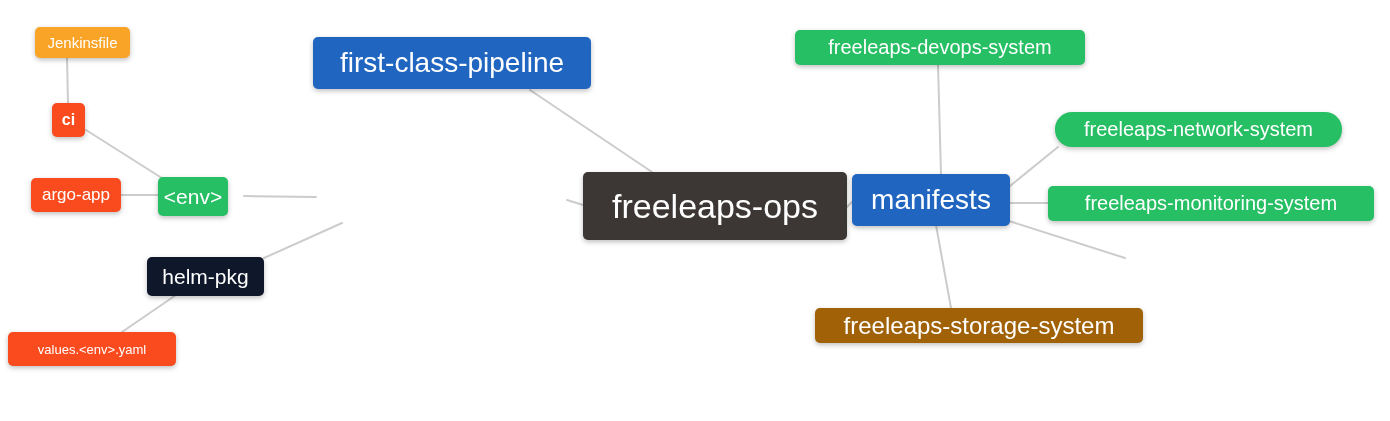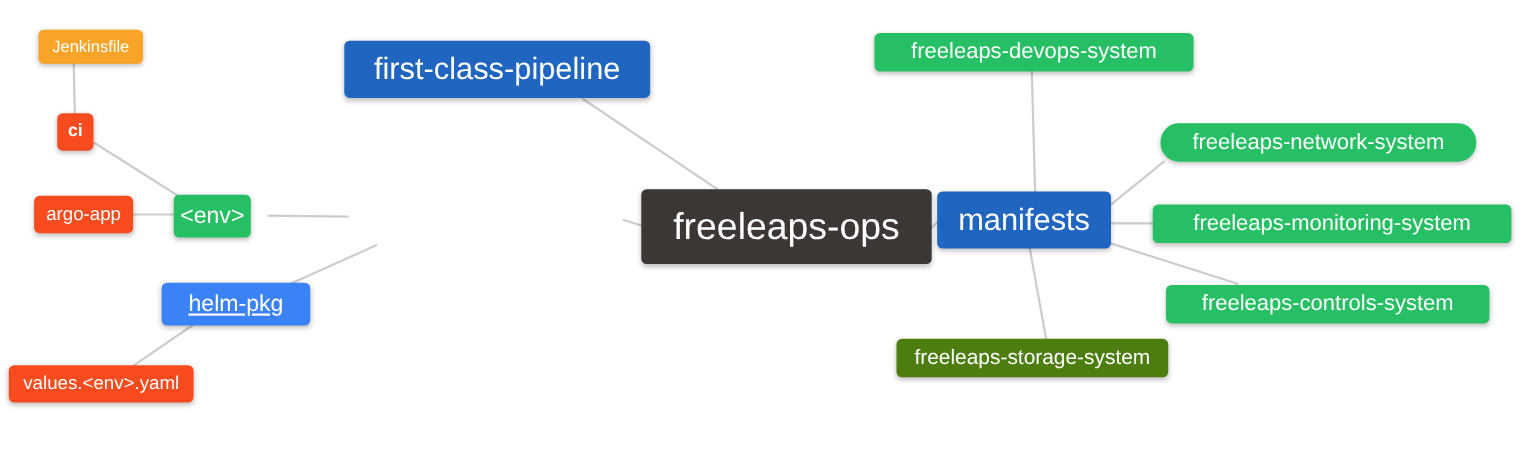--- a/index.html
+++ b/index.html
@@ -58,34 +58,33 @@
   </svg>
 
   <div class="node" style="left: 20px; top: 27px; width: 95px; height: 31px; font-size: 15px; background: rgb(249, 164, 38); margin-left: 15px;">Jenkinsfile</div>
 
   <div class="node" style="left: 52px; top: 103px; width: 33px; height: 34px; font-size: 16px; font-weight: bold; background: rgb(249, 75, 30);">ci</div>
 
   <div class="node" style="left: 31px; top: 178px; width: 90px; height: 34px; font-size: 17px; background: rgb(249, 75, 30);">argo-app</div>
 
   <div class="node" style="left: 158px; top: 177px; width: 70px; height: 39px; font-size: 21px; background: rgb(38, 191, 100);">&lt;env&gt;</div>
 
-  <div class="node" style="left: 147px; top: 257px; width: 135px; height: 39px; font-size: 21px; background: #3b82f6; text-decoration: underline;">helm-pkg</div>
+  <div class="node" style="left: 147px; top: 257px; width: 117px; height: 39px; font-size: 21px; background: #0f172a;">helm-pkg</div>
 
-  <div class="node" style="left: 8px; top: 332px; width: 168px; height: 34px; font-size: 17px; background: rgb(249, 75, 30);">values.&lt;env&gt;.yaml</div>
+  <div class="node" style="left: 8px; top: 332px; width: 168px; height: 34px; font-size: 13px; background: rgb(249, 75, 30);">values.&lt;env&gt;.yaml</div>
 
   <div class="node" style="left: 313px; top: 37px; width: 278px; height: 52px; font-size: 28px; background: rgb(32, 101, 192); text-align: center;">first-class-pipeline</div>
 
 
   <div class="node" style="left: 583px; top: 172px; width: 264px; height: 68px; font-size: 34px; background: rgb(60, 55, 53);">freeleaps-ops</div>
 
   <div class="node" style="left: 852px; top: 174px; width: 158px; height: 52px; font-size: 28px; background: rgb(32, 101, 192);">manifests</div>
 
   <div class="node" style="left: 795px; top: 30px; width: 290px; height: 35px; font-size: 20px; background: rgb(38, 191, 100);">freeleaps-devops-system</div>
 
   <div class="node" style="left: 1055px; top: 112px; width: 287px; height: 35px; font-size: 20px; background: rgb(38, 191, 100); border-radius: 17px;">freeleaps-network-system</div>
 
   <div class="node" style="left: 1048px; top: 186px; width: 326px; height: 35px; font-size: 20px; background: rgb(38, 191, 100);">freeleaps-monitoring-system</div>
 
-  <div class="node" style="left: 1060px; top: 259px; width: 294px; height: 35px; font-size: 20px; background: rgb(38, 191, 100);">freeleaps-controls-system</div>
 
-  <div class="node" style="left: 815px; top: 308px; width: 247px; height: 35px; font-size: 19px; background: #4d7c0f;">freeleaps-storage-system</div>
+  <div class="node" style="left: 815px; top: 308px; width: 328px; height: 35px; font-size: 24px; background: #a16207;">freeleaps-storage-system</div>
 
 </div>
 
 </body></html>

